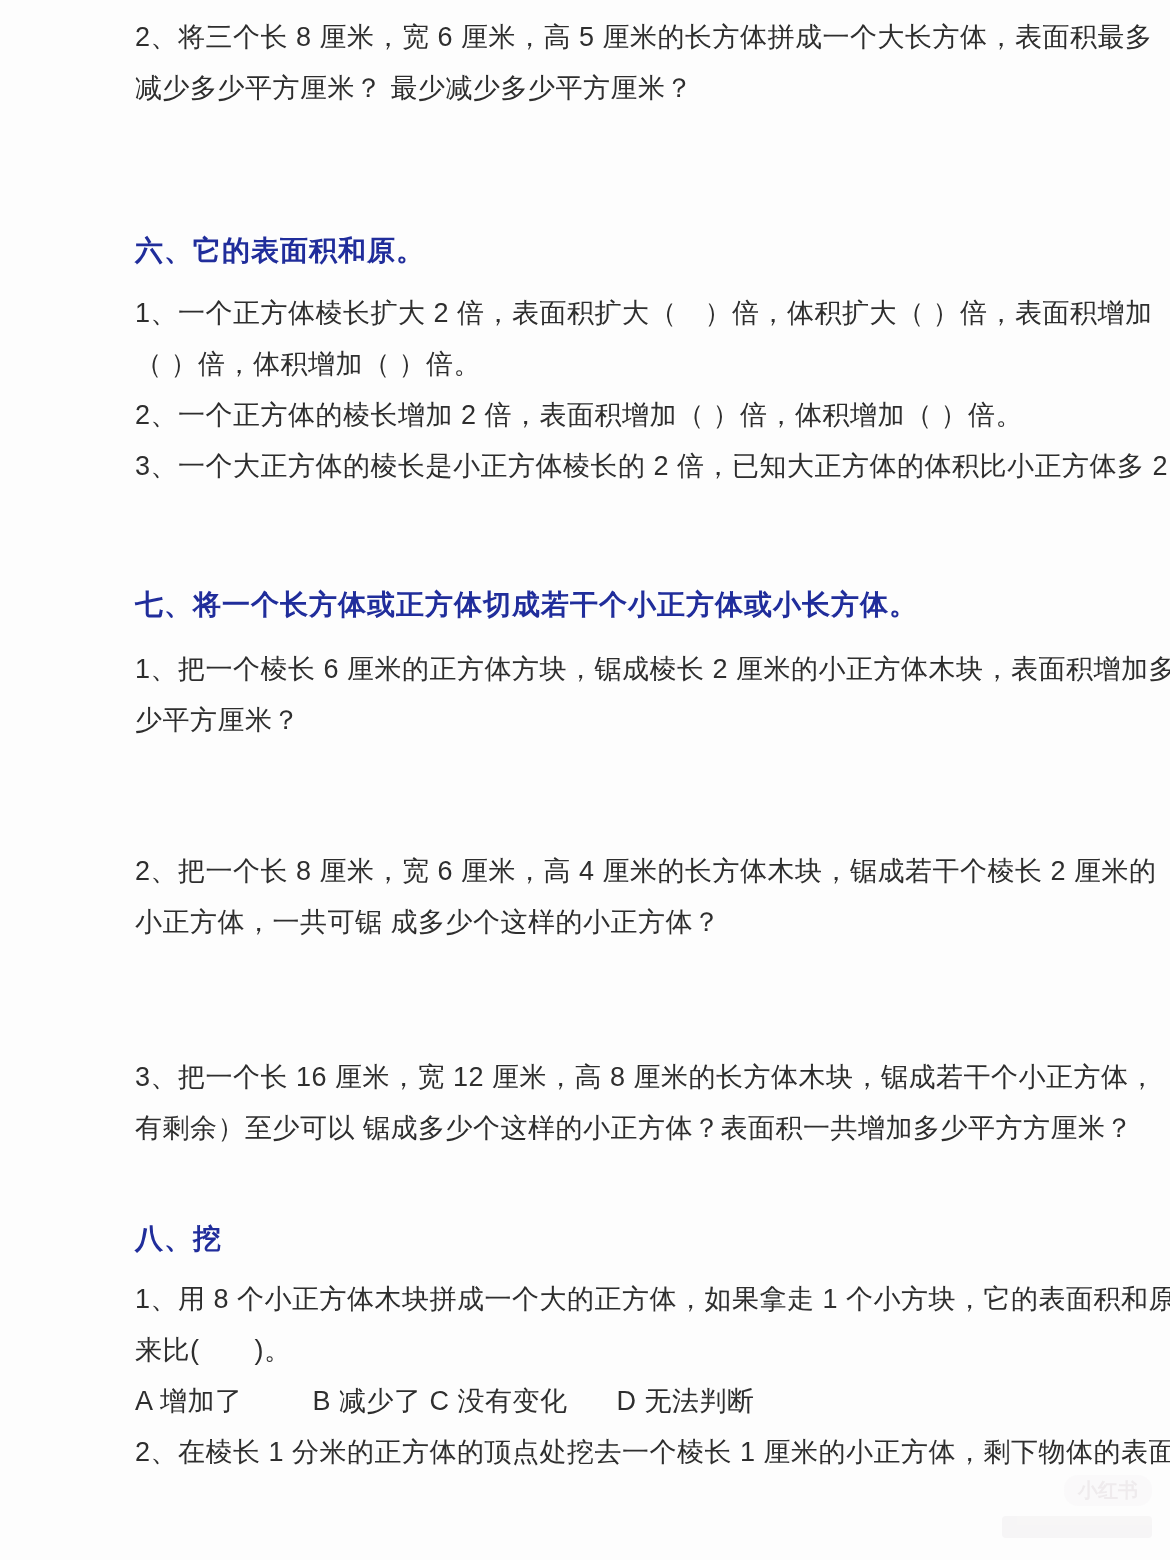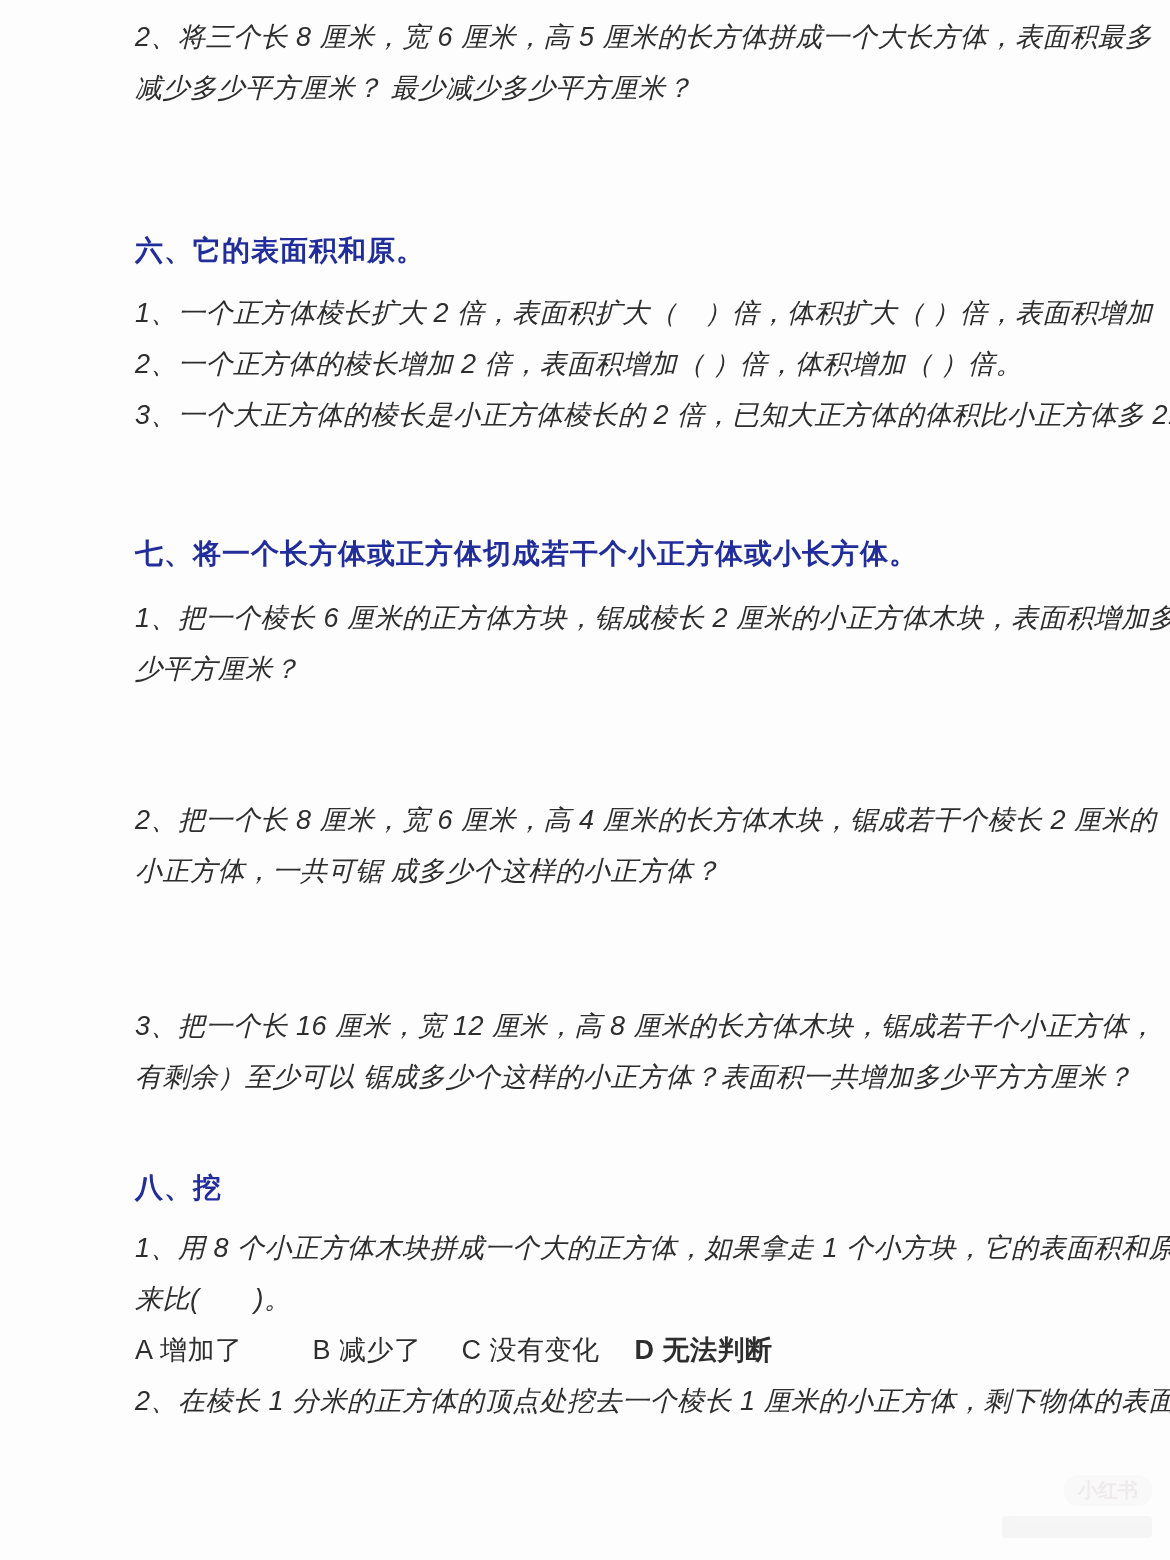--- a/index.html
+++ b/index.html
@@ -21,21 +21,20 @@
     height: 1560px;
     padding: 12px 40px 0 135px;
     color: var(--body-text);
   }
   .line {
     font-size: 27px;
     line-height: 51px;
     white-space: nowrap;
     letter-spacing: 0.5px;
     font-weight: 400;
-    font-style: italic;
   }
   .heading {
     font-size: 28px;
     line-height: 34px;
     font-weight: 700;
     color: var(--heading);
     white-space: nowrap;
     letter-spacing: 1px;
   }
   .h-six   { margin-top: 120px; }
@@ -46,22 +45,22 @@
   .p-73    { margin-top: 104px; }
   .h-eight { margin-top: 68px; }
   .p-81    { margin-top: 18px; }
   .options-row {
     font-size: 27px;
     line-height: 51px;
     white-space: nowrap;
     letter-spacing: 0.5px;
   }
   .options-row .opt-b { margin-left: 62px; }
-  .options-row .opt-c { margin-left: 32px; }
-  .options-row .opt-d { margin-left: 27px; font-weight: bold; }
+  .options-row .opt-c { }
+  .options-row .opt-d { margin-left: 41px; }
   .watermark {
     position: absolute;
     right: 18px;
     bottom: 22px;
     text-align: right;
     opacity: 0.55;
     pointer-events: none;
   }
   .wm-pill {
     display: inline-block;
@@ -88,20 +87,21 @@
 
   <section class="block">
     <p class="line">2、将三个长 8 厘米，宽 6 厘米，高 5 厘米的长方体拼成一个大长方体，表面积最多</p>
     <p class="line">减少多少平方厘米？ 最少减少多少平方厘米？</p>
   </section>
 
   <h2 class="heading h-six">六、它的表面积和原。</h2>
 
   <section class="block p-61">
     <p class="line">1、一个正方体棱长扩大 2 倍，表面积扩大（　）倍，体积扩大（ ）倍，表面积增加</p>
+    <p class="line">（ ）倍，体积增加（ ）倍。</p>
   </section>
 
   <section class="block">
     <p class="line">2、一个正方体的棱长增加 2 倍，表面积增加（ ）倍，体积增加（ ）倍。</p>
   </section>
 
   <section class="block">
     <p class="line">3、一个大正方体的棱长是小正方体棱长的 2 倍，已知大正方体的体积比小正方体多 21</p>
   </section>
 

